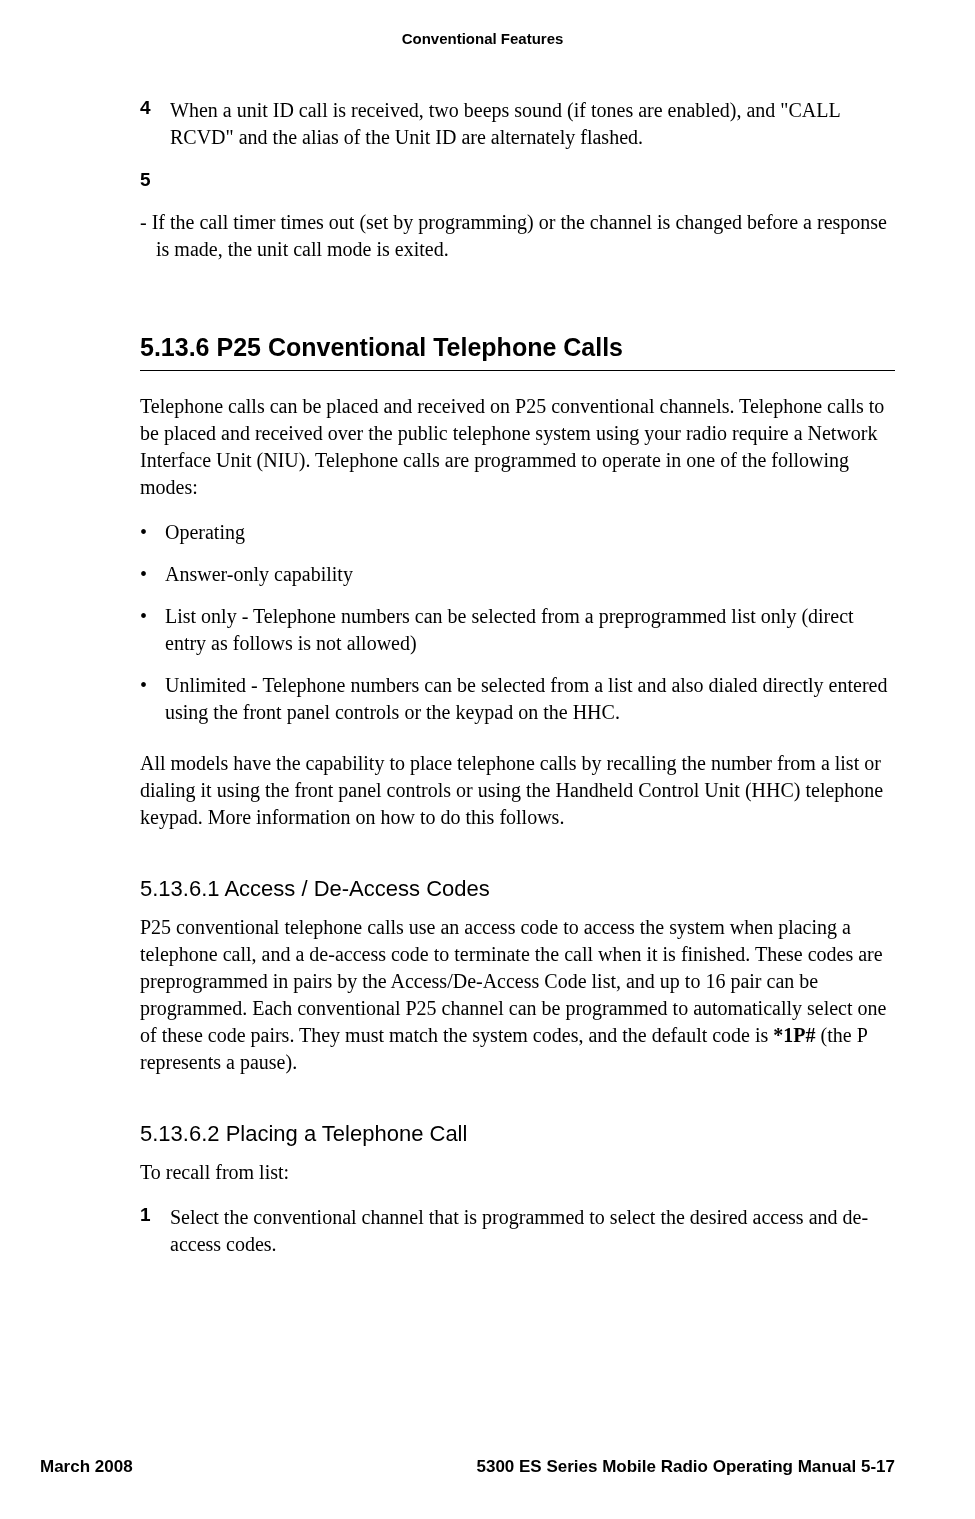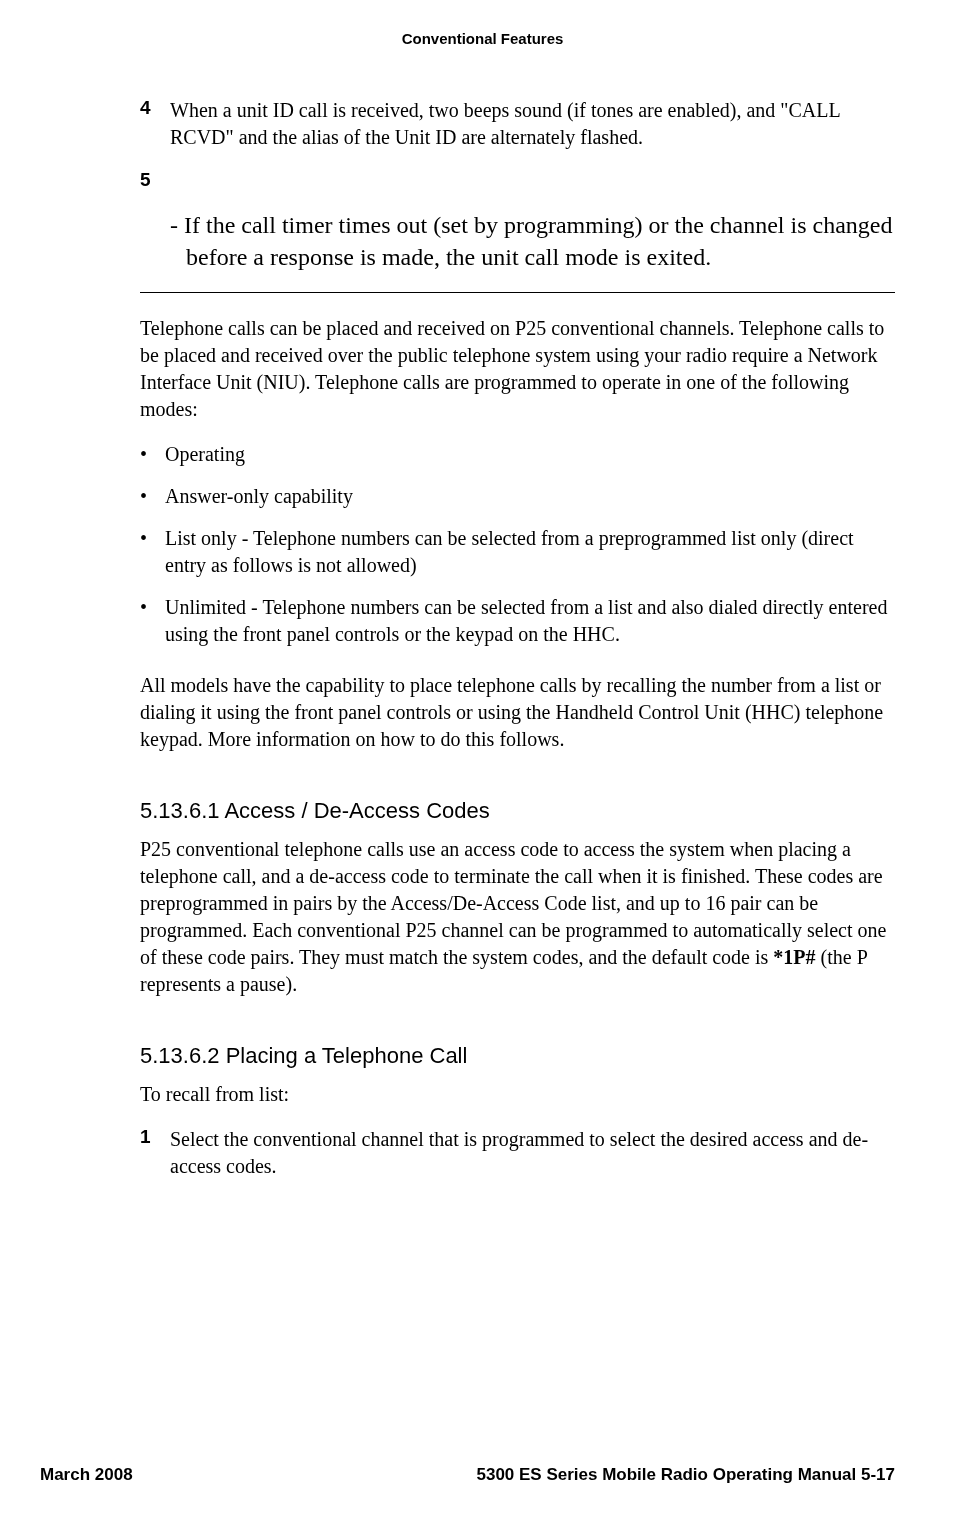--- a/index.html
+++ b/index.html
@@ -40,22 +40,21 @@
       font-weight: bold;
       font-size: 19px;
       width: 30px;
       flex-shrink: 0;
     }
     .numbered-item .text {
       font-size: 20px;
       line-height: 1.35;
     }
     .sub-item {
-      margin-left: 30px;
-      font-size: 24px;
+      font-size: 20px;
       line-height: 1.35;
       text-indent: -16px;
       padding-left: 16px;
       margin-bottom: 18px;
     }
     .bold-inline {
       font-family: Arial, Helvetica, sans-serif;
       font-weight: bold;
       font-size: 18px;
     }
@@ -91,21 +90,21 @@
       font-weight: normal;
       font-size: 22px;
       margin-top: 45px;
       margin-bottom: 12px;
     }
     .bold-code {
       font-weight: bold;
     }
     .footer {
       position: absolute;
-      bottom: 34px;
+      bottom: 42px;
       left: 40px;
       right: 80px;
       display: flex;
       justify-content: space-between;
       font-family: Arial, Helvetica, sans-serif;
       font-weight: bold;
       font-size: 17px;
     }
     .footer-right {
       text-align: right;
@@ -123,20 +122,21 @@
       <div class="num">4</div>
       <div class="text">When a unit ID call is received, two beeps sound (if tones are enabled), and "CALL RCVD" and the alias of the Unit ID are alternately flashed.</div>
     </div>
 
     <div class="numbered-item">
       <div class="num">5</div>
     </div>
 
     <div class="sub-item">-  If the call timer times out (set by programming) or the channel is changed before a response is made, the unit call mode is exited.</div>
 
+    <h2 class="section-heading">5.13.6   P25 Conventional Telephone Calls</h2>
     <hr class="heading-divider">
 
     <p class="body-para">Telephone calls can be placed and received on P25 conventional channels. Telephone calls to be placed and received over the public telephone system using your radio require a Network Interface Unit (NIU). Telephone calls are programmed to operate in one of the following modes:</p>
 
     <div class="bullet-item">
       <span class="bullet">•</span>
       <span>Operating</span>
     </div>
     <div class="bullet-item">
       <span class="bullet">•</span>

